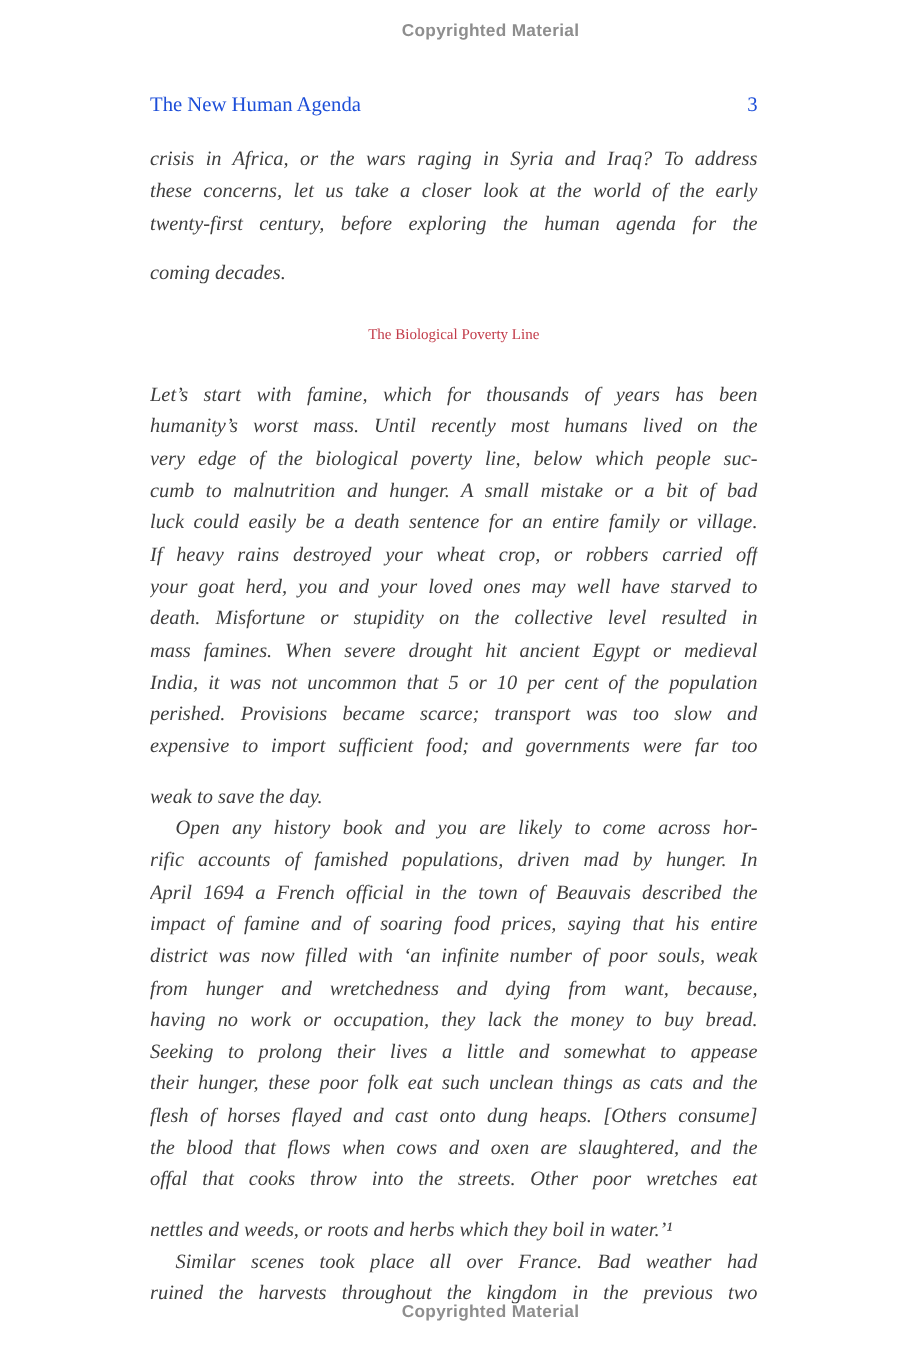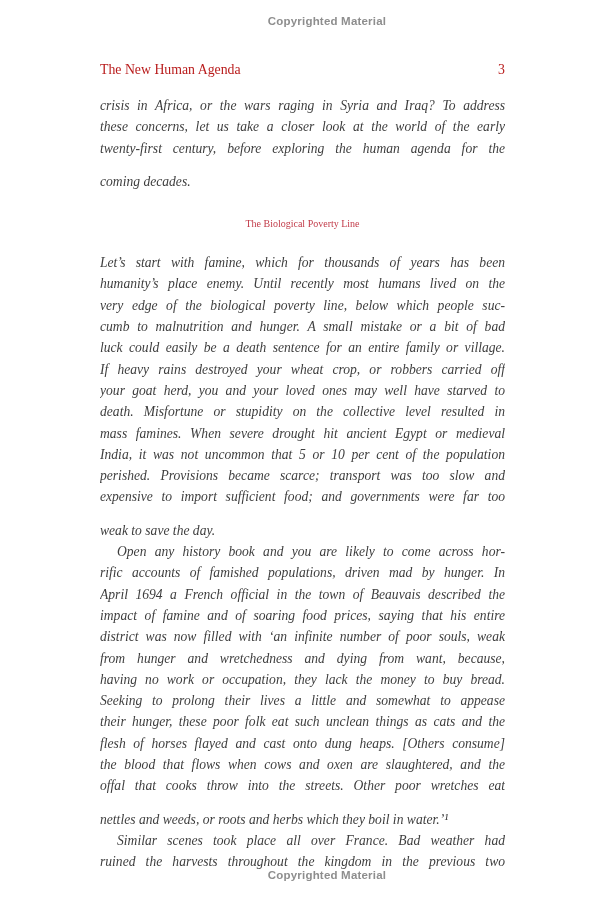--- a/index.html
+++ b/index.html
@@ -27,21 +27,21 @@
   .watermark.bottom { top: 869px; }
   .running-header {
     position: absolute;
     top: 62px;
     left: 100px;
     width: 405px;
     display: flex;
     justify-content: space-between;
     align-items: baseline;
     font-size: 13.8px;
-    color: #b91c1c;
+    color: #1d4ed8;
   }
   .body-text {
     position: absolute;
     top: 95px;
     left: 100px;
     width: 405px;
     font-size: 13.6px;
     color: #3e3e3e;
   }
   .para { margin: 0; }
@@ -81,21 +81,21 @@
           <div class="line" style="">crisis in Africa, or the wars raging in Syria and Iraq? To address</div>
           <div class="line" style="">these concerns, let us take a closer look at the world of the early</div>
           <div class="line" style="">twenty-first century, before exploring the human agenda for the</div>
           <div class="line end" style="">coming decades.</div>
         </div>
       </div>
     <h2 class="section-heading">The Biological Poverty Line</h2>
     <div id="paras-after">
         <div class="para">
           <div class="line" style="">Let’s start with famine, which for thousands of years has been</div>
-          <div class="line" style="">humanity’s place enemy. Until recently most humans lived on the</div>
+          <div class="line" style="">humanity’s worst mass. Until recently most humans lived on the</div>
           <div class="line" style="">very edge of the biological poverty line, below which people suc-</div>
           <div class="line" style="">cumb to malnutrition and hunger. A small mistake or a bit of bad</div>
           <div class="line" style="">luck could easily be a death sentence for an entire family or village.</div>
           <div class="line" style="">If heavy rains destroyed your wheat crop, or robbers carried off</div>
           <div class="line" style="">your goat herd, you and your loved ones may well have starved to</div>
           <div class="line" style="">death. Misfortune or stupidity on the collective level resulted in</div>
           <div class="line" style="">mass famines. When severe drought hit ancient Egypt or medieval</div>
           <div class="line" style="">India, it was not uncommon that 5 or 10 per cent of the population</div>
           <div class="line" style="">perished. Provisions became scarce; transport was too slow and</div>
           <div class="line" style="">expensive to import sufficient food; and governments were far too</div>

